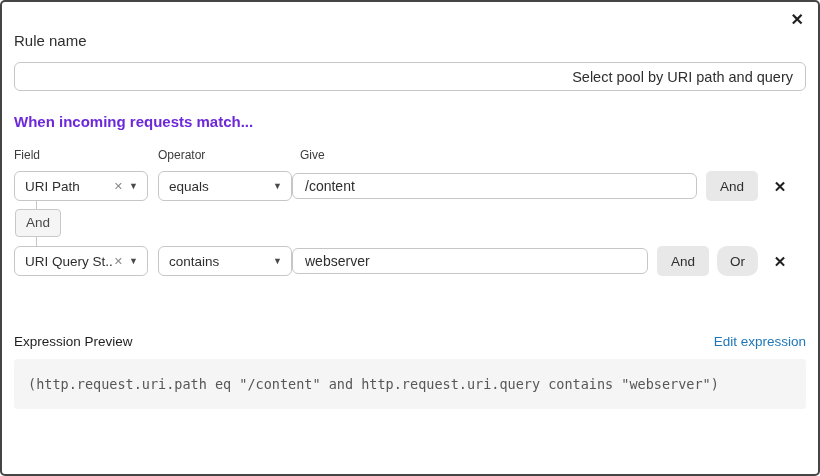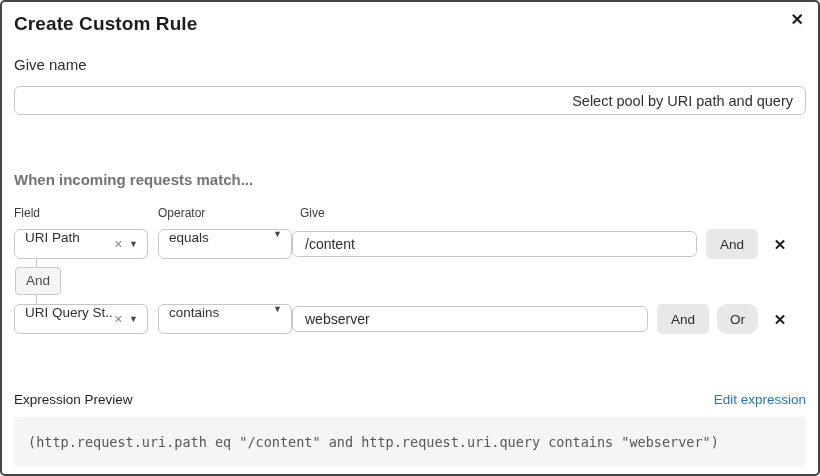--- a/index.html
+++ b/index.html
@@ -60,43 +60,44 @@
     border-radius: 6px;
     padding: 0 12px;
     font-family: "Liberation Sans", sans-serif;
     font-size: 14.5px;
     color: #2e2e2e;
     background: #fff;
     outline: none;
   }
   .rule-name-input { margin-top: 12px; text-align: right; }
   .match-heading {
-    margin-top: 56px;
+    margin-top: 22px;
     font-size: 15px;
     font-weight: 700;
-    color: #737373;
+    color: #6d28d9;
     line-height: 18px;
   }
   .col-labels {
     display: flex;
     margin-top: 17px;
     font-size: 12px;
     color: #3c3c3c;
   }
   .col-labels .col-field { width: 144px; }
   .col-labels .col-operator { width: 142px; }
   .cond-row {
     display: flex;
     align-items: center;
     margin-top: 9px;
     padding-right: 18px;
     height: 30px;
   }
   .select {
     display: flex;
+    align-items: center;
     justify-content: space-between;
     width: 134px;
     height: 30px;
     border: 1px solid #c6c6c6;
     border-radius: 6px;
     padding: 0 9px 0 10px;
     background: #fff;
     cursor: pointer;
     flex: none;
   }
@@ -194,23 +195,22 @@
     white-space: nowrap;
   }
 </style>
 </head>
 <body>
 
 <div class="dialog">
 
   <button class="close-btn">✕</button>
 
-  <h1 class="dialog-title">Create Custom Rule</h1>
-
-  <div class="rule-name-label">Give name</div>
+
+  <div class="rule-name-label">Rule name</div>
   <input class="text-input rule-name-input" type="text" value="Select pool by URI path and query" style="">
 
   <div class="match-heading">When incoming requests match...</div>
 
   <div class="col-labels">
     <span class="col-field">Field</span>
     <span class="col-operator">Operator</span>
     <span class="col-value">Give</span>
   </div>
 

